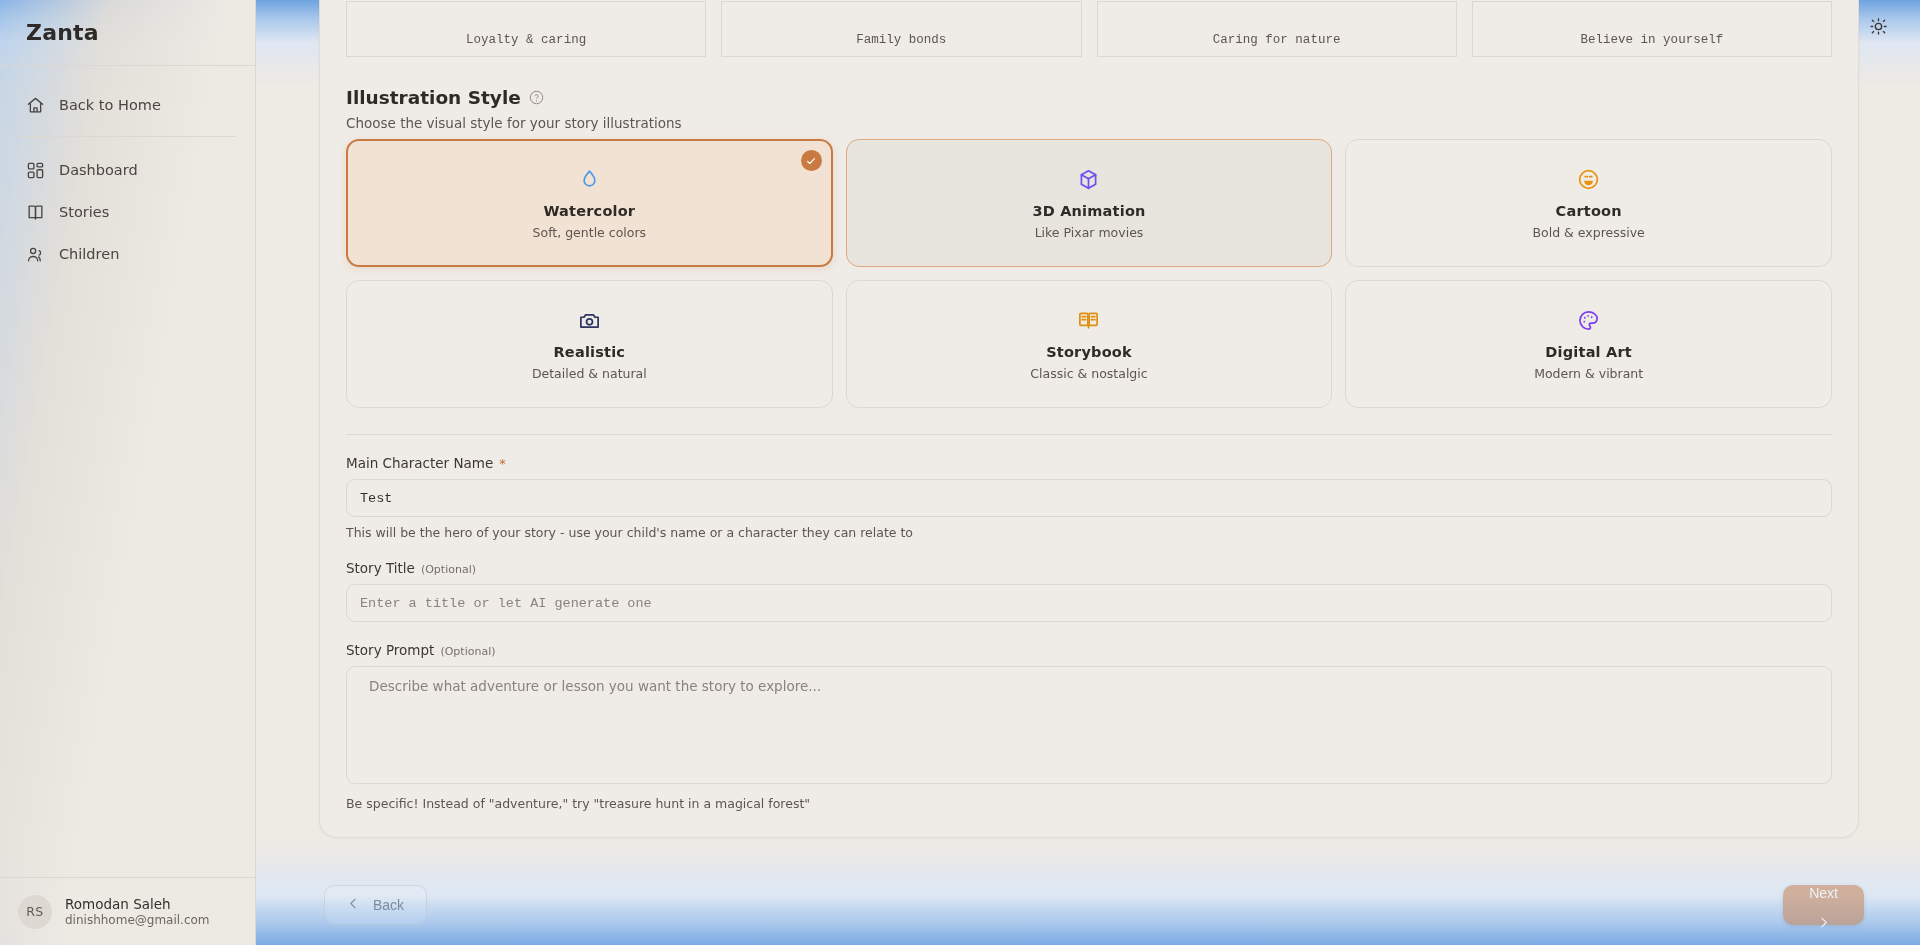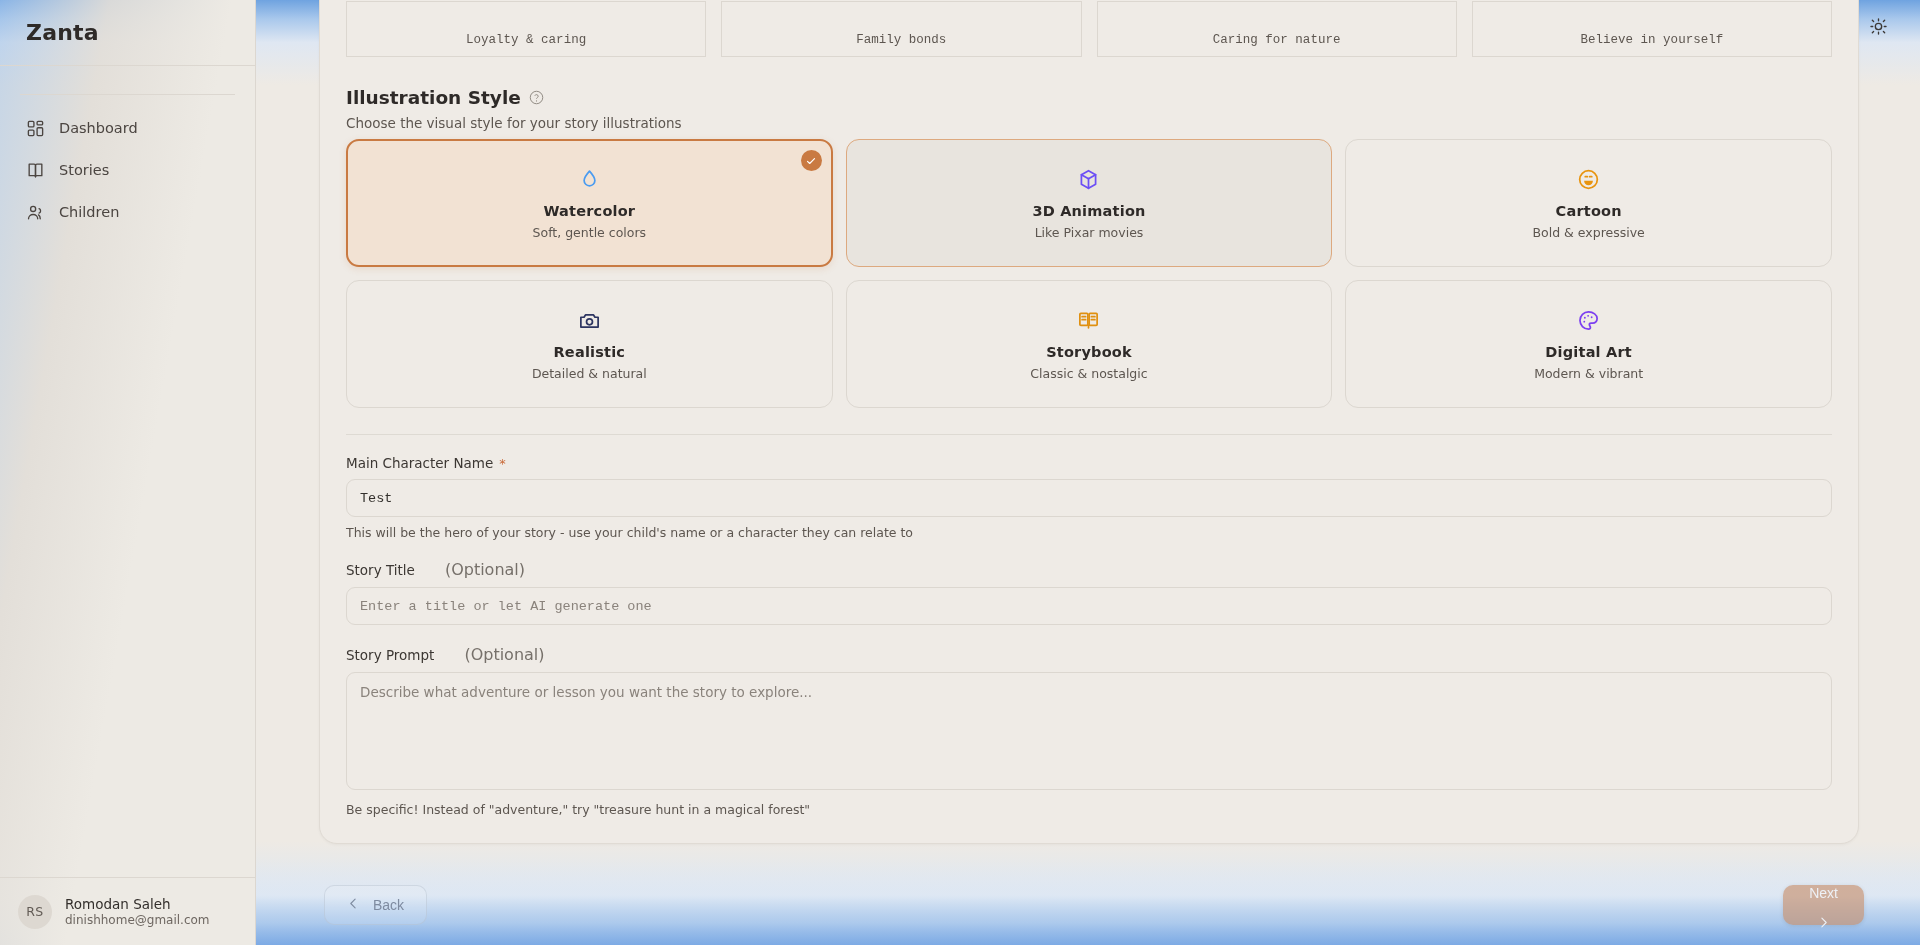--- a/index.html
+++ b/index.html
@@ -171,40 +171,40 @@
   }
   .check-badge svg { width: 12px; height: 12px; stroke: #fff; fill: none; stroke-width: 2.3; stroke-linecap: round; stroke-linejoin: round; }
 
   
   .divider { height: 1px; background: #dedad3; margin: 26px 0 0 0; }
 
   
   .field { margin-top: 20px; }
   .field-label { font-size: 13.5px; color: #3c3733; display: flex; align-items: baseline; gap: 6px; }
   .req-star { color: #c96a3a; font-size: 13px; }
-  .opt-tag { color: #76706a; font-size: 16px; margin-left: 24px; }
+  .opt-tag { color: #76706a; font-size: 11px; }
   .text-input {
     margin-top: 8px;
     width: 100%; height: 38px;
     background: #efebe6;
     border: 1px solid #dcd7d0;
     border-radius: 9px;
     padding: 0 13px;
     font-family: Liberation Mono, monospace;
     font-size: 13.5px; color: #33302c;
     outline: none;
   }
   .text-input::placeholder { color: #8a837c; }
   .text-area {
     margin-top: 8px;
     width: 100%; height: 118px;
     background: #efebe6;
     border: 1px solid #dcd7d0;
     border-radius: 9px;
-    padding: 11px 13px;
+    padding: 11px 22px;
     font-family: "DejaVu Sans", sans-serif;
     font-size: 13.5px; color: #33302c;
     outline: none; resize: none;
   }
   .text-area::placeholder { color: #8a837c; }
   .field-hint { margin-top: 8px; font-size: 12.5px; color: #5d5650; }
 
   
   .footer-nav {
     position: absolute; left: 256px; bottom: 0;
@@ -250,20 +250,30 @@
 <div class="page-backdrop"></div>
 
 <aside class="sidebar">
 
   <div class="sidebar-brand">
     <span class="brand-text">Zanta</span>
   </div>
 
   <nav class="sidebar-nav">
 
+    <div class="nav-item">
+      <span class="nav-icon">
+        <svg viewBox="0 0 24 24">
+            <path d="M3 10.5 12 3l9 7.5"></path>
+            <path d="M5.5 9.6V20h13V9.6"></path>
+            <path d="M10 20v-5h4v5"></path>
+          </svg>
+      </span>
+      <span>Back to Home</span>
+    </div>
 
     <div class="nav-sep"></div>
 
     <div class="nav-item">
       <span class="nav-icon">
         <svg viewBox="0 0 24 24">
             <rect x="3" y="3" width="7" height="7" rx="1.3"></rect>
             <rect x="14" y="3" width="7" height="4.5" rx="1.3"></rect>
             <rect x="3" y="14" width="7" height="7" rx="1.3"></rect>
             <rect x="14" y="11" width="7" height="10" rx="1.3"></rect>

